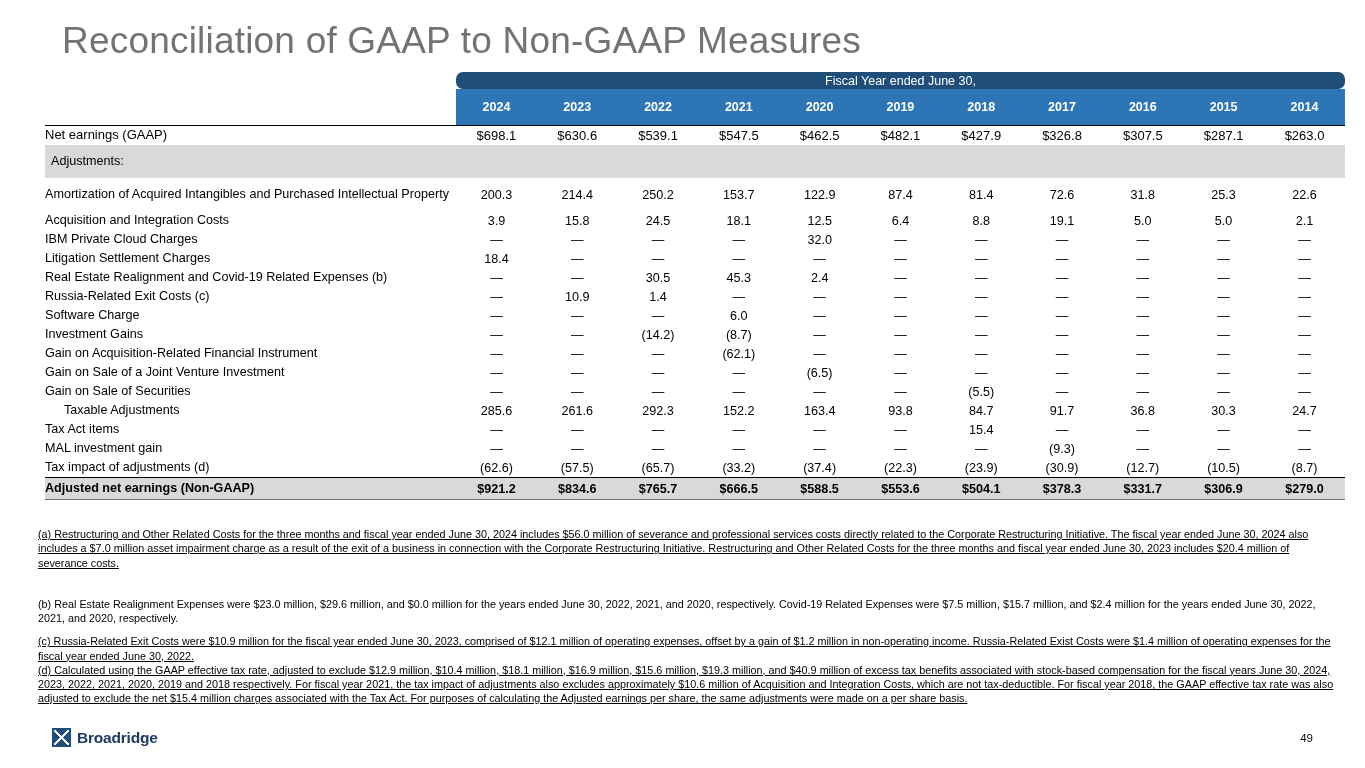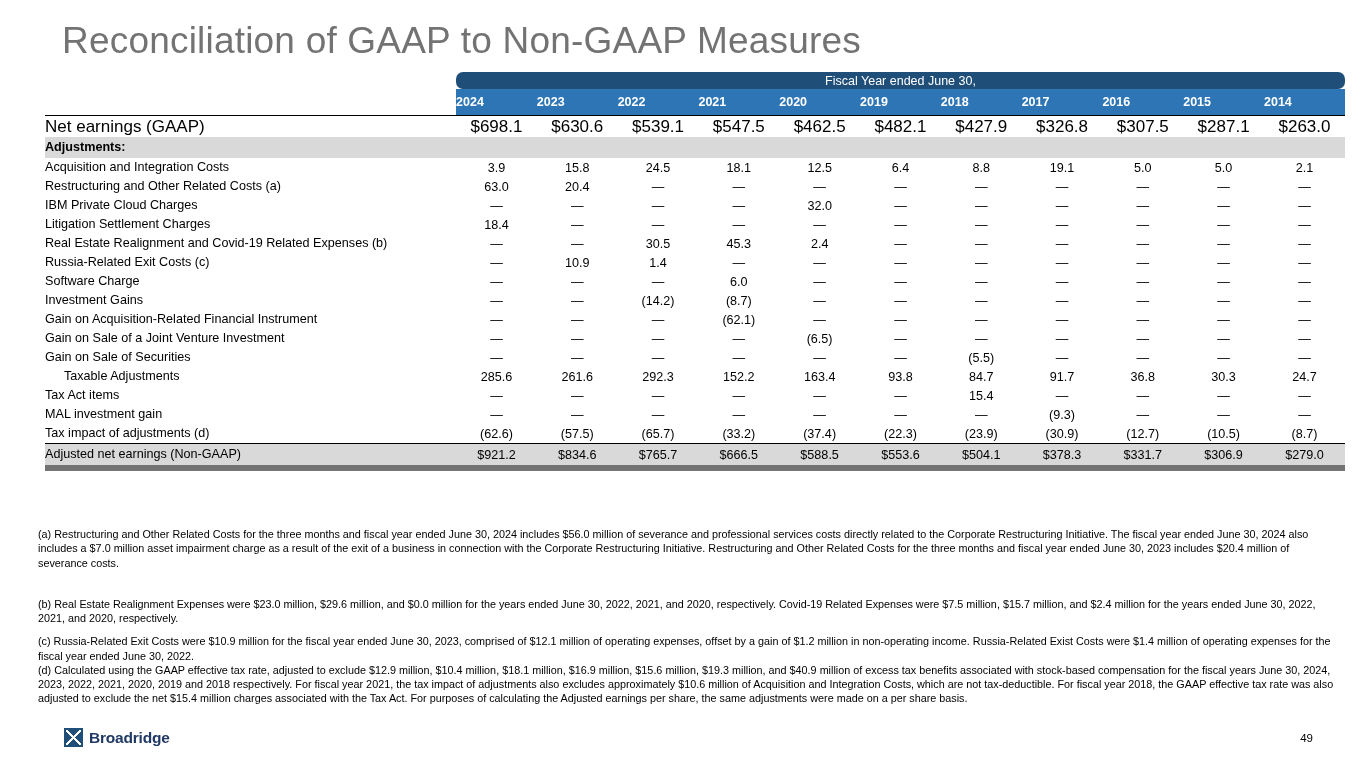--- a/index.html
+++ b/index.html
@@ -54,22 +54,23 @@
     color: #ffffff;
     text-align: center;
     font-size: 12.5px;
     height: 17px;
     font-weight: normal;
     border-radius: 7px;
   }
   tr.hdr-years td {
     background: #2e75b6;
     color: #ffffff;
+    text-align: center;
     font-size: 12.5px;
-    height: 26px;
+    height: 36px;
     font-weight: bold;
   }
   tr.hdr-years td.col-label, tr.hdr-top td.col-label {
     background: #ffffff;
   }
   .dollars-note {
     font-style: italic;
     font-size: 10.5px;
     color: #000;
     padding-left: 12px;
@@ -82,55 +83,57 @@
     line-height: 1.25;
   }
   td.lbl.indent { padding-left: 19px; }
   td.num {
     text-align: center;
     font-size: 12.6px;
   }
   tr.net-earnings td {
     border-top: 1px solid #000;
     height: 19px;
-    font-size: 17px;
+    font-size: 13px;
     margin-top: 16px;
   }
   tr.adjustments td {
     background: #d9d9d9;
-    font-weight: bold;
-    height: 21px;
+    font-weight: normal;
+    height: 33px;
+    padding-left: 6px;
   }
   tr.data td { height: 19px; }
   tr.data-tall td { height: 33px; }
   tr.total td {
     background: #d9d9d9;
-    font-weight: normal;
+    font-weight: bold;
     height: 21px;
     border-top: 1px solid #000;
-    border-bottom: 6px solid #737373;
+    border-bottom: 1px solid #737373;
   }
   .footnotes {
     position: absolute;
     left: 38px;
     top: 527px;
     width: 1300px;
     font-size: 10.8px;
     line-height: 1.32;
     color: #000;
   }
   .footnotes p {
     margin: 0 0 9px 0;
   }
   .footnotes p.tight {
     margin-bottom: 0;
+    text-decoration: underline;
   }
   .logo {
     position: absolute;
-    left: 64px;
+    left: 52px;
     top: 728px;
     display: flex;
     align-items: center;
     gap: 6px;
   }
   .logo-mark {
     width: 19px;
     height: 19px;
     background: #1f4e79;
     position: relative;
@@ -222,47 +225,47 @@
             <td class="num"></td>
             <td class="num"></td>
             <td class="num"></td>
             <td class="num"></td>
             <td class="num"></td>
             <td class="num"></td>
             <td class="num"></td>
             <td class="num"></td>
             <td class="num"></td>
           </tr>
+          <tr class="data-tall">
+            <td class="lbl">Amortization of Acquired Intangibles and Purchased Intellectual Property</td>
+            <td class="num">200.3</td>
+            <td class="num">214.4</td>
+            <td class="num">250.2</td>
+            <td class="num">153.7</td>
+            <td class="num">122.9</td>
+            <td class="num">87.4</td>
+            <td class="num">81.4</td>
+            <td class="num">72.6</td>
+            <td class="num">31.8</td>
+            <td class="num">25.3</td>
+            <td class="num">22.6</td>
+          </tr>
           <tr class="data">
             <td class="lbl">Acquisition and Integration Costs</td>
             <td class="num">3.9</td>
             <td class="num">15.8</td>
             <td class="num">24.5</td>
             <td class="num">18.1</td>
             <td class="num">12.5</td>
             <td class="num">6.4</td>
             <td class="num">8.8</td>
             <td class="num">19.1</td>
             <td class="num">5.0</td>
             <td class="num">5.0</td>
             <td class="num">2.1</td>
-          </tr>
-          <tr class="data">
-            <td class="lbl">Restructuring and Other Related Costs (a)</td>
-            <td class="num">63.0</td>
-            <td class="num">20.4</td>
-            <td class="num">—</td>
-            <td class="num">—</td>
-            <td class="num">—</td>
-            <td class="num">—</td>
-            <td class="num">—</td>
-            <td class="num">—</td>
-            <td class="num">—</td>
-            <td class="num">—</td>
-            <td class="num">—</td>
           </tr>
           <tr class="data">
             <td class="lbl">IBM Private Cloud Charges</td>
             <td class="num">—</td>
             <td class="num">—</td>
             <td class="num">—</td>
             <td class="num">—</td>
             <td class="num">32.0</td>
             <td class="num">—</td>
             <td class="num">—</td>

